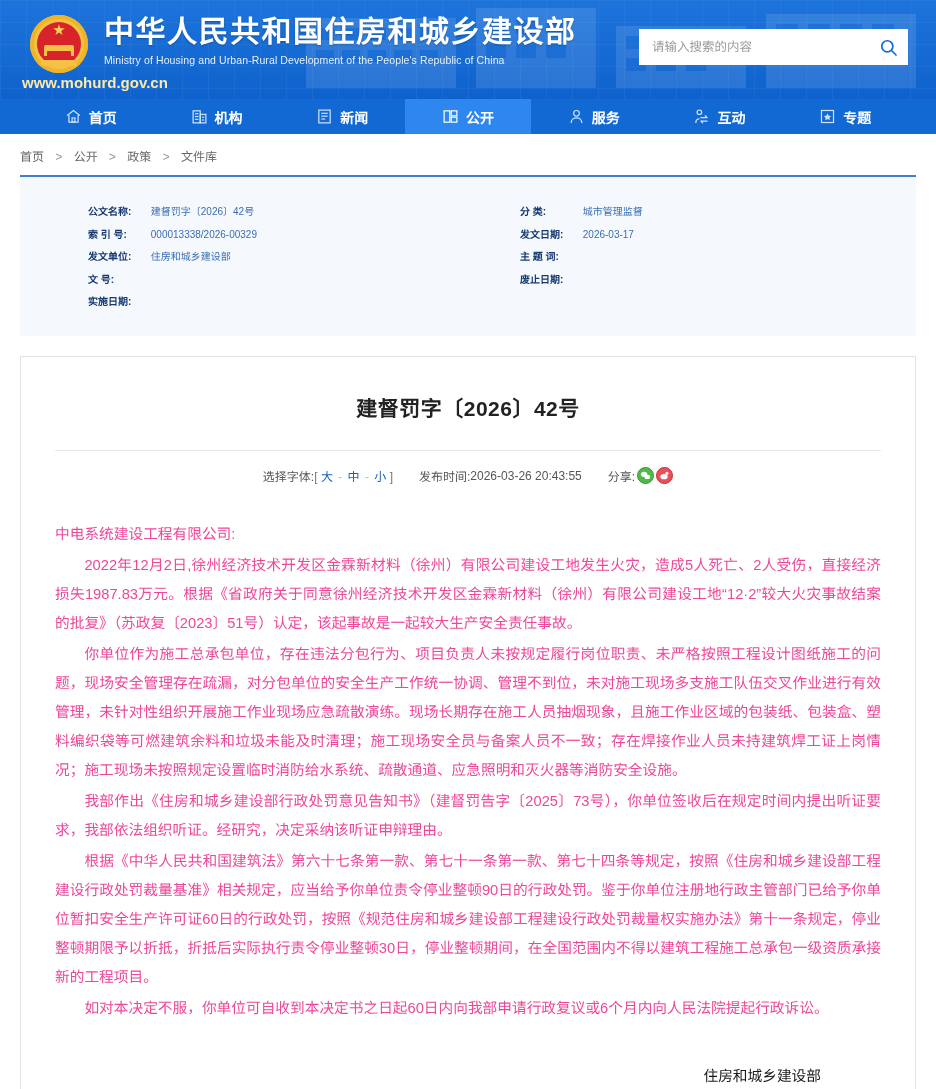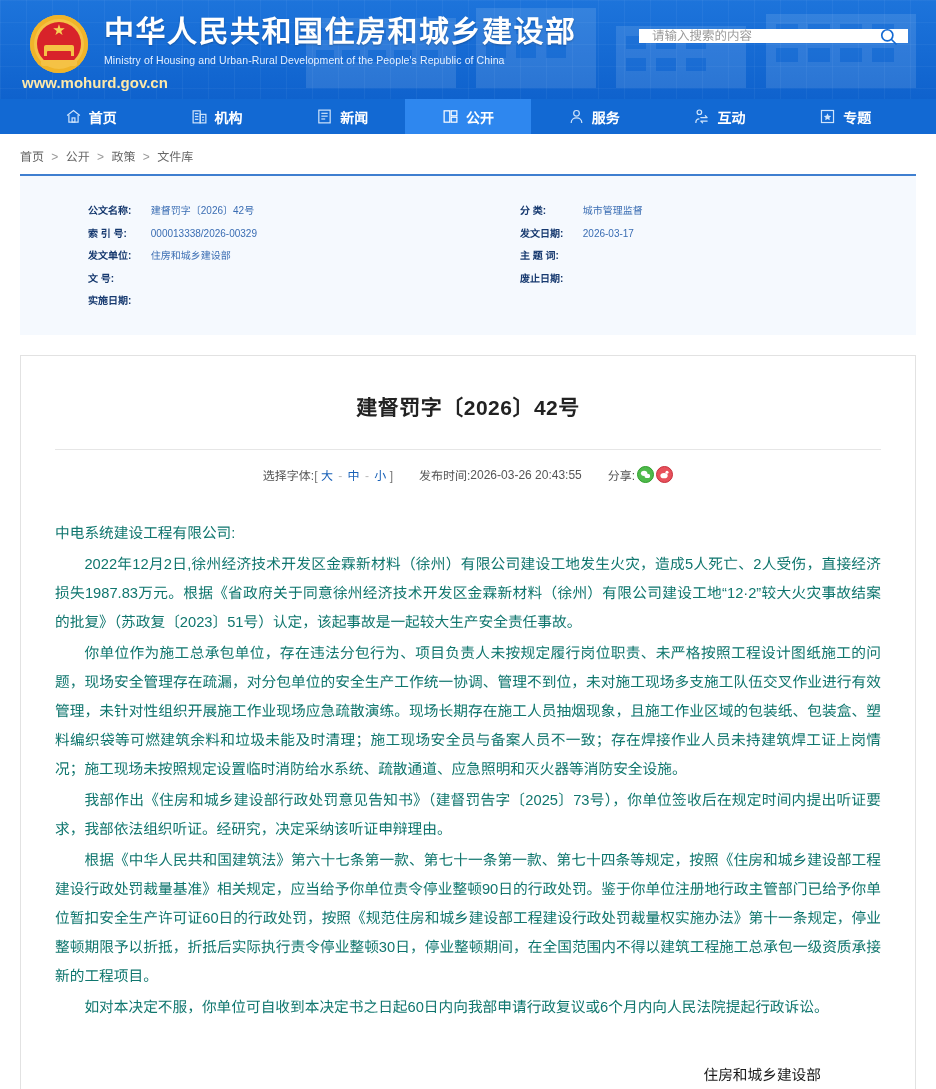--- a/index.html
+++ b/index.html
@@ -75,21 +75,21 @@
   .brand-en {
     color: #e5f0ff; font-size: 10.5px; margin-top: 4px;
     letter-spacing: .1px; white-space: nowrap;
   }
   .brand-url {
     position: absolute; left: 22px; top: 74px;
     color: #ffe9a8; font-size: 15px; font-weight: bold; white-space: nowrap;
   }
   .search-box {
     position: absolute; right: 28px; top: 29px;
-    width: 269px; height: 14px;
+    width: 269px; height: 36px;
     background: #ffffff;
     display: flex; align-items: center;
   }
   .search-input {
     flex: 1; border: 0; outline: 0; height: 28px;
     padding: 0 8px 0 13px;
     font-size: 12.5px; color: #333;
     font-family: "Liberation Sans", "DejaVu Sans", sans-serif;
     background: transparent;
   }
@@ -113,20 +113,21 @@
     position: relative;
   }
   .nav-item.active { background: #2e87ef; }
   .nav-ic { display: flex; align-items: center; }
 
   
   .crumb {
     padding: 13px 0 10px 20px;
     font-size: 12px; color: #666;
     background: #fff;
+    font-family: Liberation Mono, monospace;
   }
   .crumb a { color: #666; text-decoration: none; }
   .crumb .sep { color: #999; margin: 0 4px; }
 
   
   .meta-wrap {
     margin: 0 20px;
     background: #f5f9fe;
     border-top: 2px solid #3f7fd0;
     padding: 24px 0 22px;
@@ -173,21 +174,21 @@
     width: 17px; height: 17px; border-radius: 50%;
     display: inline-flex; align-items: center; justify-content: center;
     cursor: pointer; margin-left: 2px;
     font-size: 10px; color: #fff; font-weight: bold;
   }
   .share-wechat { background: #4fba4b; border: 1.5px solid #2e9e2a; }
   .share-weibo  { background: #e8505b; border: 1.5px solid #c62f3b; }
 
   .body-txt { padding: 22px 0 0; }
   .p {
-    font-size: 14.7px; line-height: 29px; color: #0f766e;
+    font-size: 14.7px; line-height: 29px; color: #ec4899;
     text-align: justify; margin: 0 0 2px;
     font-family: "Liberation Sans", "DejaVu Sans", sans-serif;
   }
   .p.indent { text-indent: 2em; }
   .sign {
     text-align: right; font-size: 14.7px; line-height: 23px;
     color: #1a1a1a; padding-right: 60px;
   }
   .sign .l1 { margin-top: 42px; }
 </style>

